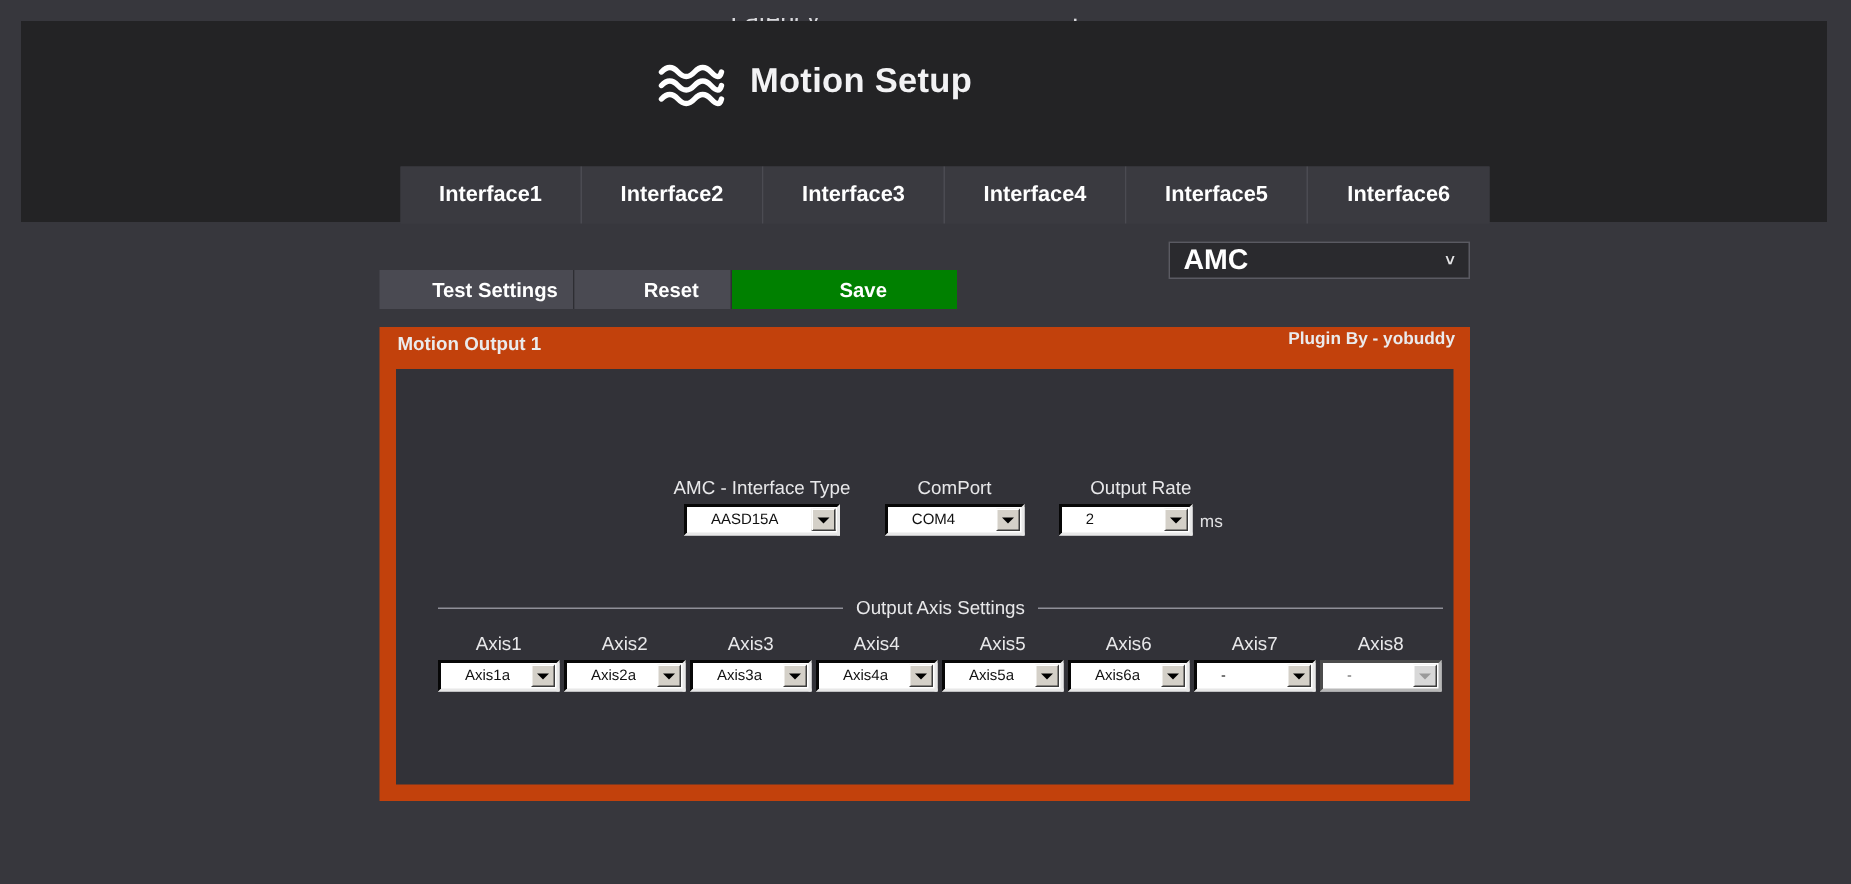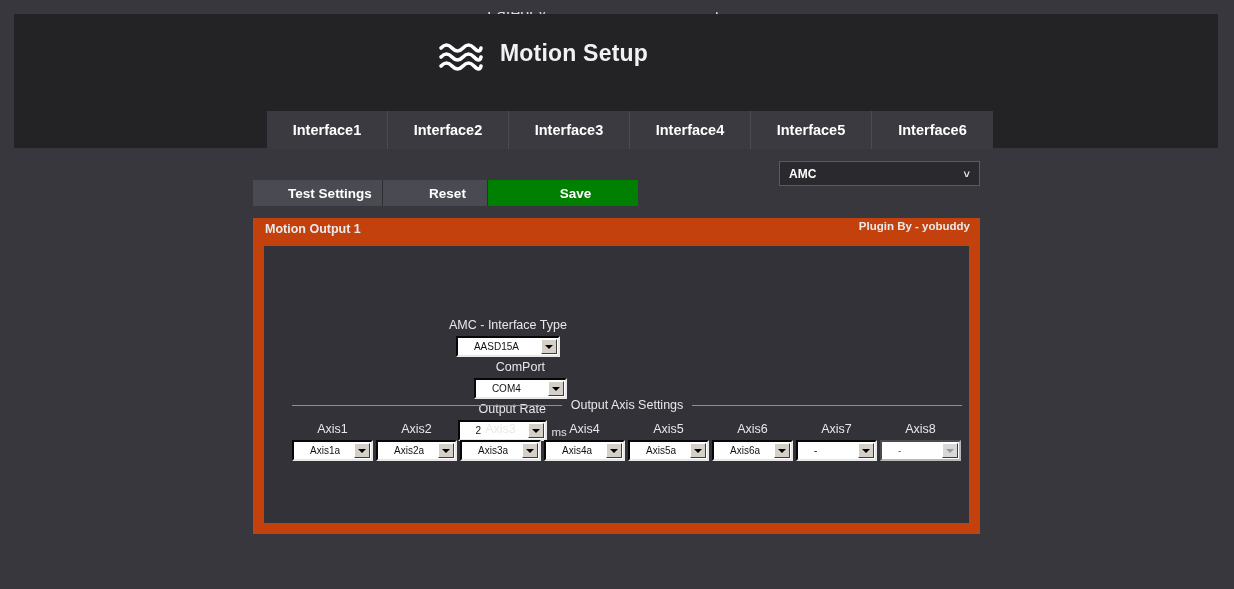--- a/index.html
+++ b/index.html
@@ -79,21 +79,21 @@
   .plugin-label {
     text-align: center; font-size: 13px; font-weight: bold;
     color: #f0f0f2; margin-bottom: 5px;
   }
   .plugin-select {
     position: relative; height: 25px; box-sizing: border-box;
     background: #2a2a2e; border: 1px solid #5a5a62;
     display: flex; align-items: center; cursor: pointer;
   }
   .plugin-select .val {
-    font-size: 12px; font-weight: bold; color: #ffffff; padding-left: 9px;
+    font-size: 19px; font-weight: bold; color: #ffffff; padding-left: 9px;
   }
   .plugin-select .chev {
     position: absolute; right: 9px; top: 50%; transform: translateY(-50%);
     font-size: 11px; font-weight: bold; color: #e6e6e8;
   }
 
   
   .panel {
     position: absolute; left: 253px; top: 218px;
     width: 727px; height: 316px;
@@ -113,21 +113,21 @@
   }
   .panel-inner {
     position: absolute; left: 11px; top: 28px;
     width: 705px; height: 277px;
     background: #323238; box-sizing: border-box;
   }
 
   
   .top-fields {
     position: absolute; left: 185px; top: 72px;
-    display: flex; align-items: flex-end; gap: 3px; flex-direction: column;
+    display: flex; align-items: flex-end; gap: 23px;
   }
   .field { display: flex; flex-direction: column; align-items: center; }
   .field-label {
     font-size: 12.5px; color: #e8e8ea; margin-bottom: 4px; white-space: nowrap;
   }
 
   
   .combo {
     position: relative; height: 21px; box-sizing: border-box;
     background: #ffffff; border: 2px inset #9a9a9a;

